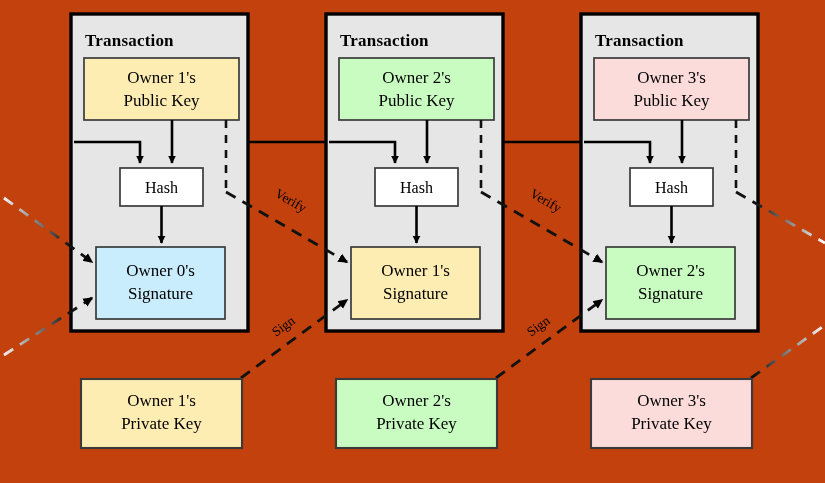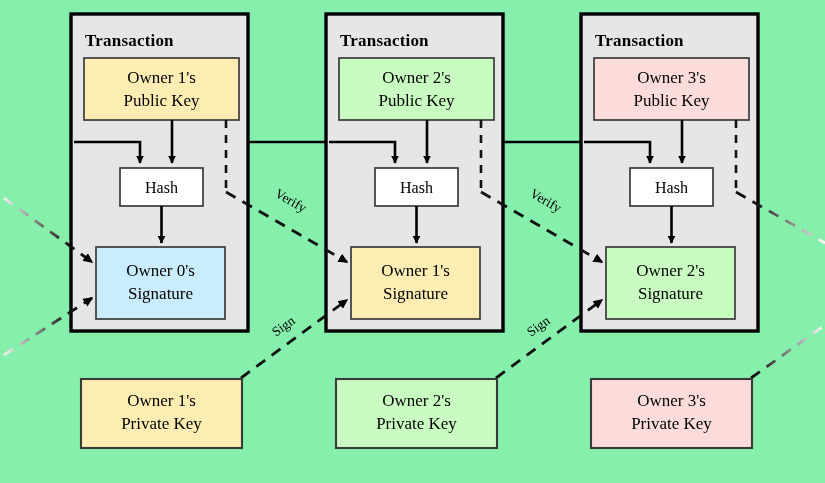--- a/index.html
+++ b/index.html
@@ -4,21 +4,21 @@
 <style>
   html, body {
     margin: 0;
     padding: 0;
     background: #ffffff;
   }
   #diagram-root {
     position: relative;
     width: 825px;
     height: 483px;
-    background: #86efac;
+    background: #c2410c;
     font-family: "Liberation Serif", "DejaVu Serif", serif;
     overflow: hidden;
   }
   svg.layer {
     position: absolute;
     top: 0;
     left: 0;
     width: 825px;
     height: 483px;
   }

